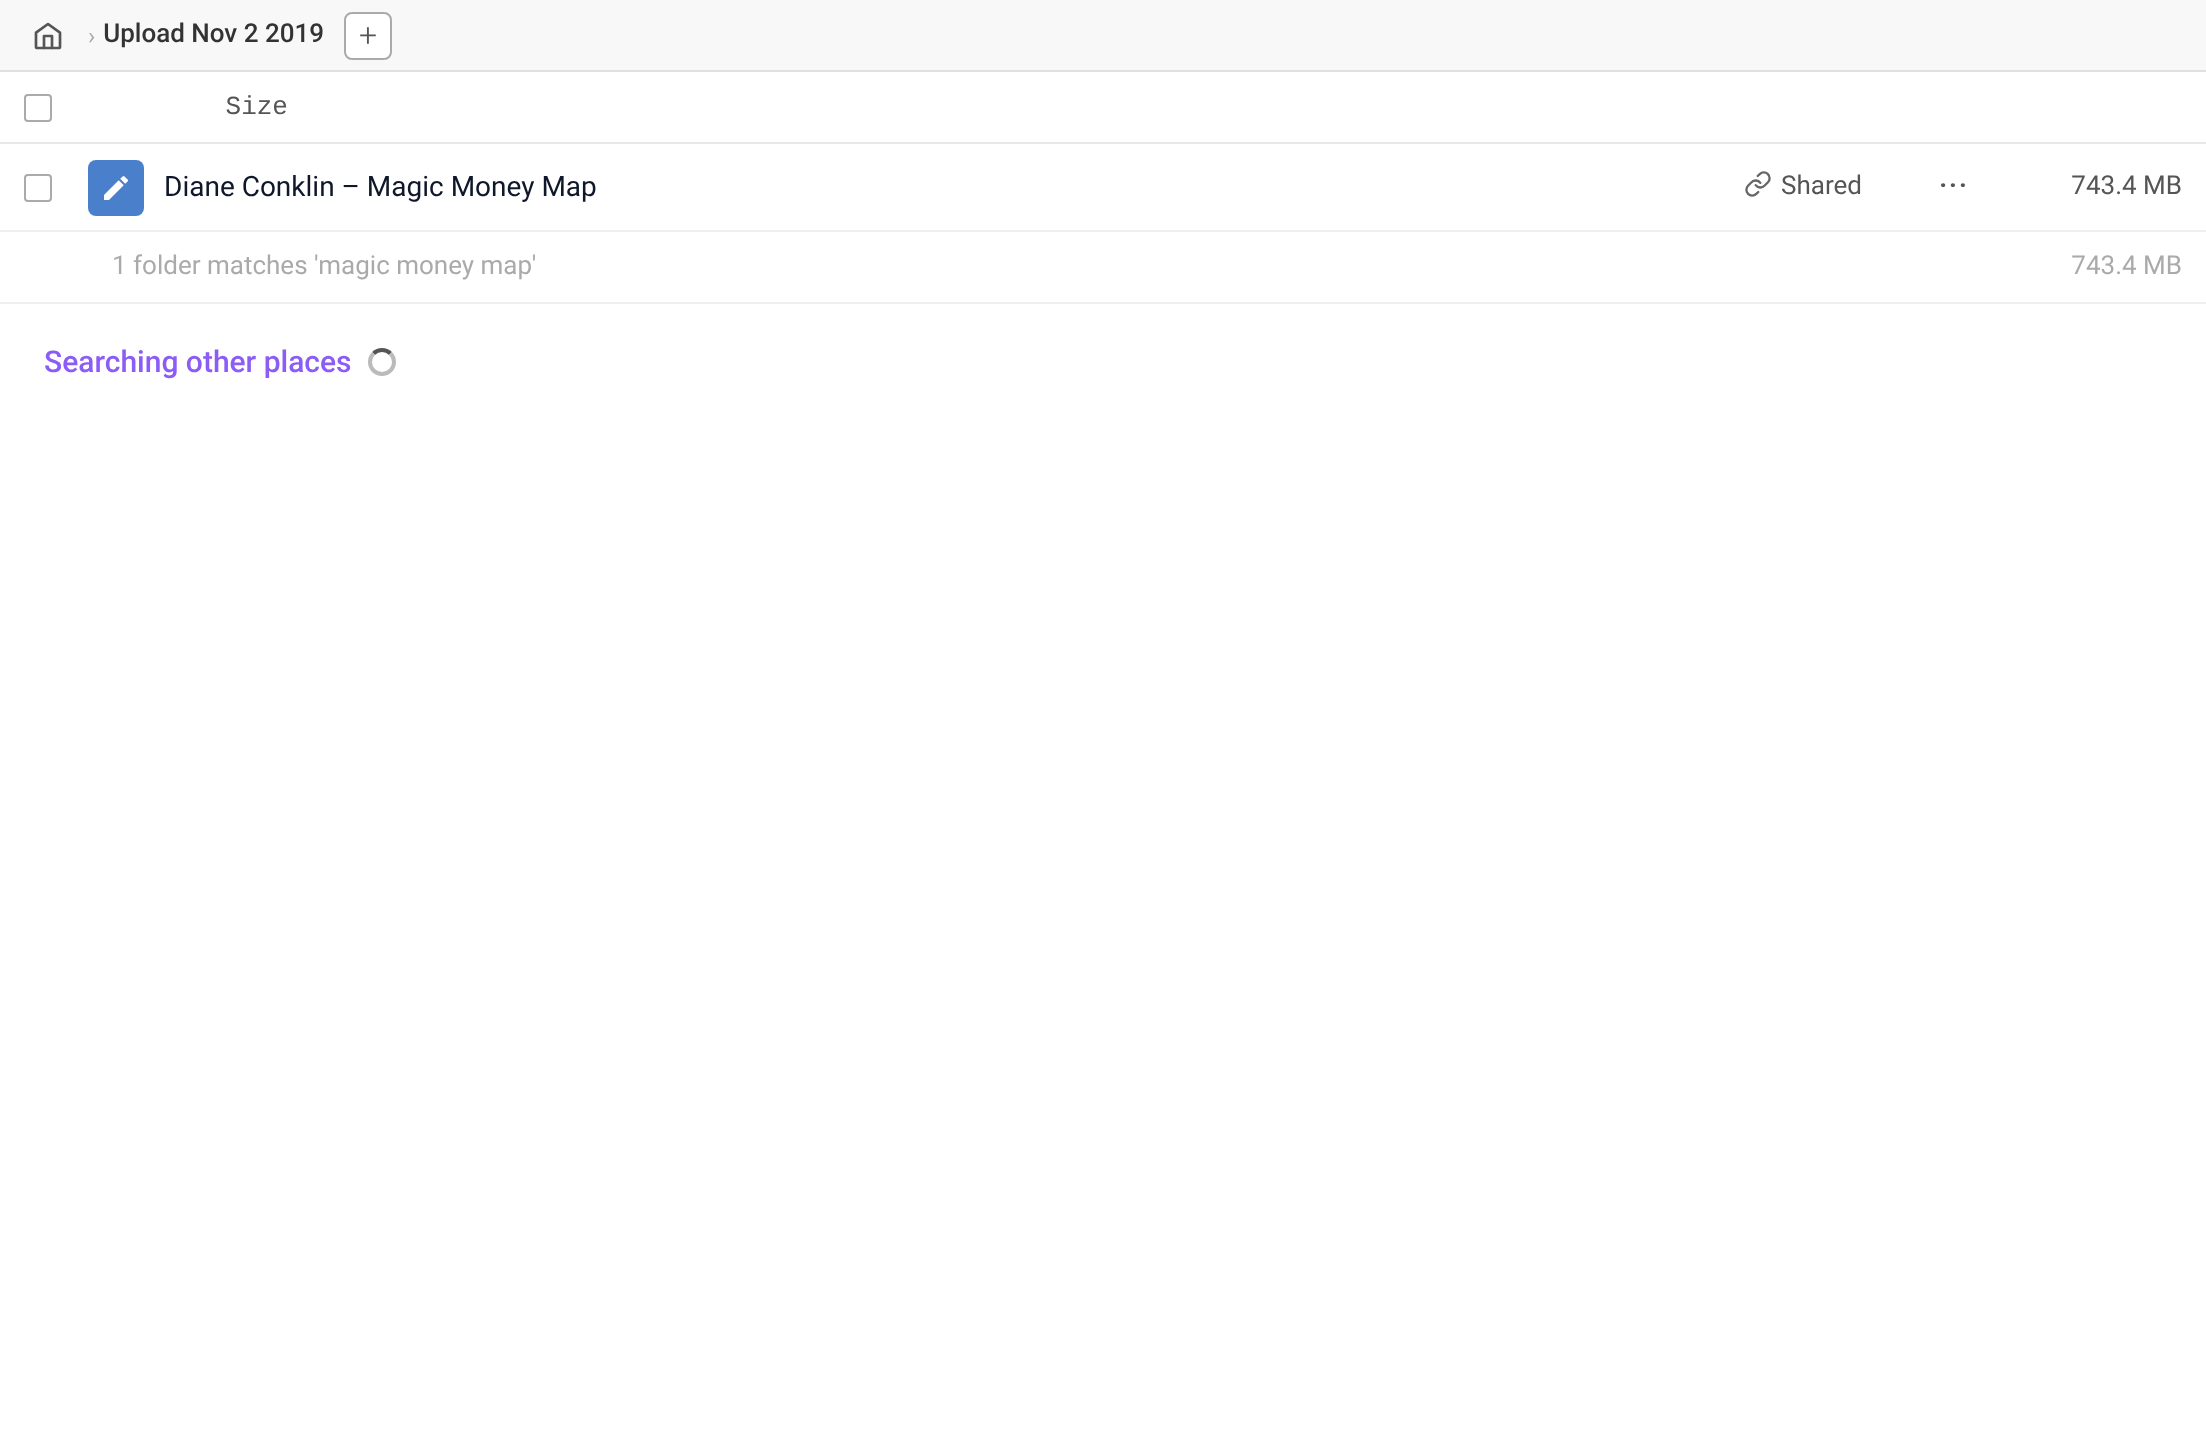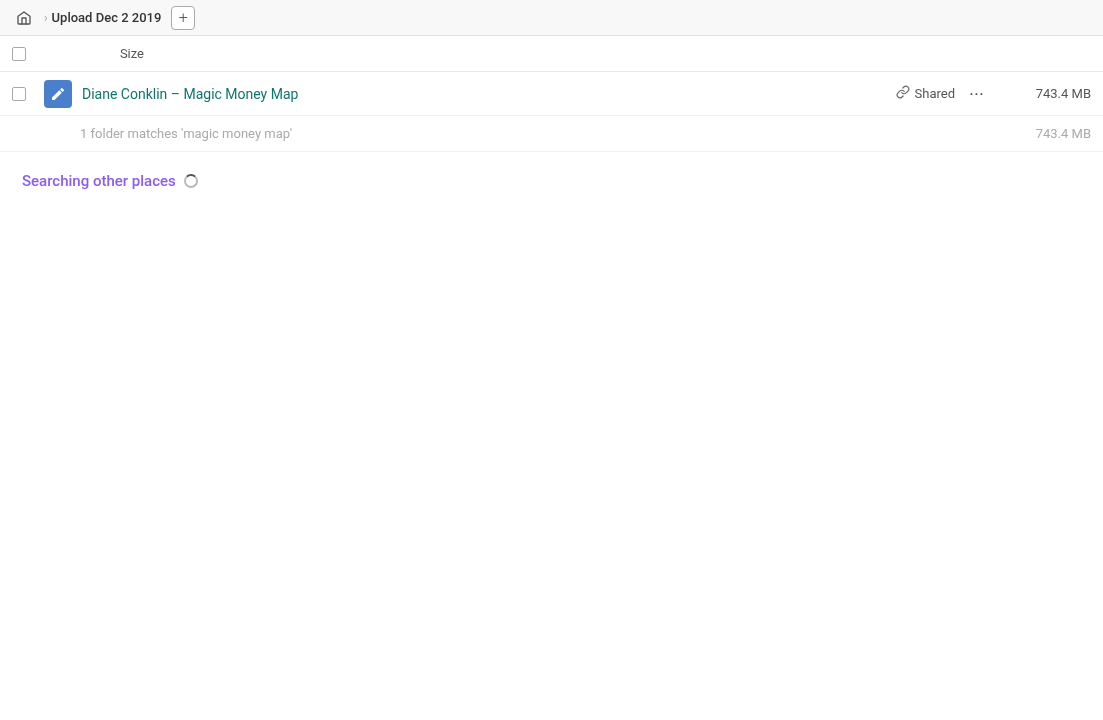--- a/index.html
+++ b/index.html
@@ -94,20 +94,21 @@
       font-size: 10px;
       margin-left: 4px;
       color: #888;
     }
 
     .col-size {
       width: 100px;
       text-align: right;
       font-size: 13px;
       color: #555;
+      font-family: Liberation Mono, monospace;
     }
 
     
     .file-row {
       display: flex;
       align-items: center;
       padding: 0 12px;
       height: 44px;
       border-bottom: 1px solid #f0f0f0;
       background: #fff;
@@ -134,30 +135,30 @@
 
     .file-icon svg {
       width: 16px;
       height: 16px;
       fill: white;
     }
 
     .file-name {
       flex: 1;
       font-size: 14px;
-      color: #0f766e;
+      color: #0f172a;
       font-weight: 400;
     }
 
     .file-shared {
       display: flex;
       align-items: center;
       color: #555;
       font-size: 13px;
-      margin-right: 8px;
+      margin-right: 32px;
     }
 
     .file-shared-icon {
       margin-right: 5px;
       color: #666;
     }
 
     .file-more {
       width: 28px;
       height: 28px;
@@ -177,21 +178,21 @@
       width: 80px;
       text-align: right;
       font-size: 13px;
       color: #555;
     }
 
     
     .sub-item-row {
       display: flex;
       align-items: center;
-      padding: 4px 12px 4px 80px;
+      padding: 4px 12px 4px 56px;
       height: 36px;
       border-bottom: 1px solid #f0f0f0;
     }
 
     .sub-item-text {
       flex: 1;
       font-size: 13px;
       color: #aaa;
     }
 
@@ -245,21 +246,21 @@
 
 <div class="top-bar">
   <div class="home-icon-btn">
 
     <svg width="16" height="16" viewBox="0 0 24 24" fill="none" stroke="#555" stroke-width="2" stroke-linecap="round" stroke-linejoin="round">
       <path d="M3 9.5L12 3l9 6.5V20a1 1 0 0 1-1 1H4a1 1 0 0 1-1-1V9.5z"></path>
       <polyline points="9 21 9 12 15 12 15 21"></polyline>
     </svg>
   </div>
   <span class="breadcrumb-separator">›</span>
-  <span class="breadcrumb-label">Upload Dec 2 2019</span>
+  <span class="breadcrumb-label">Upload Nov 2 2019</span>
   <div class="add-btn">+</div>
 </div>
 
 <div class="column-header">
   <div class="col-checkbox">
     <div class="checkbox-box"></div>
   </div>
   <div class="col-size">Size</div>
 </div>
 

